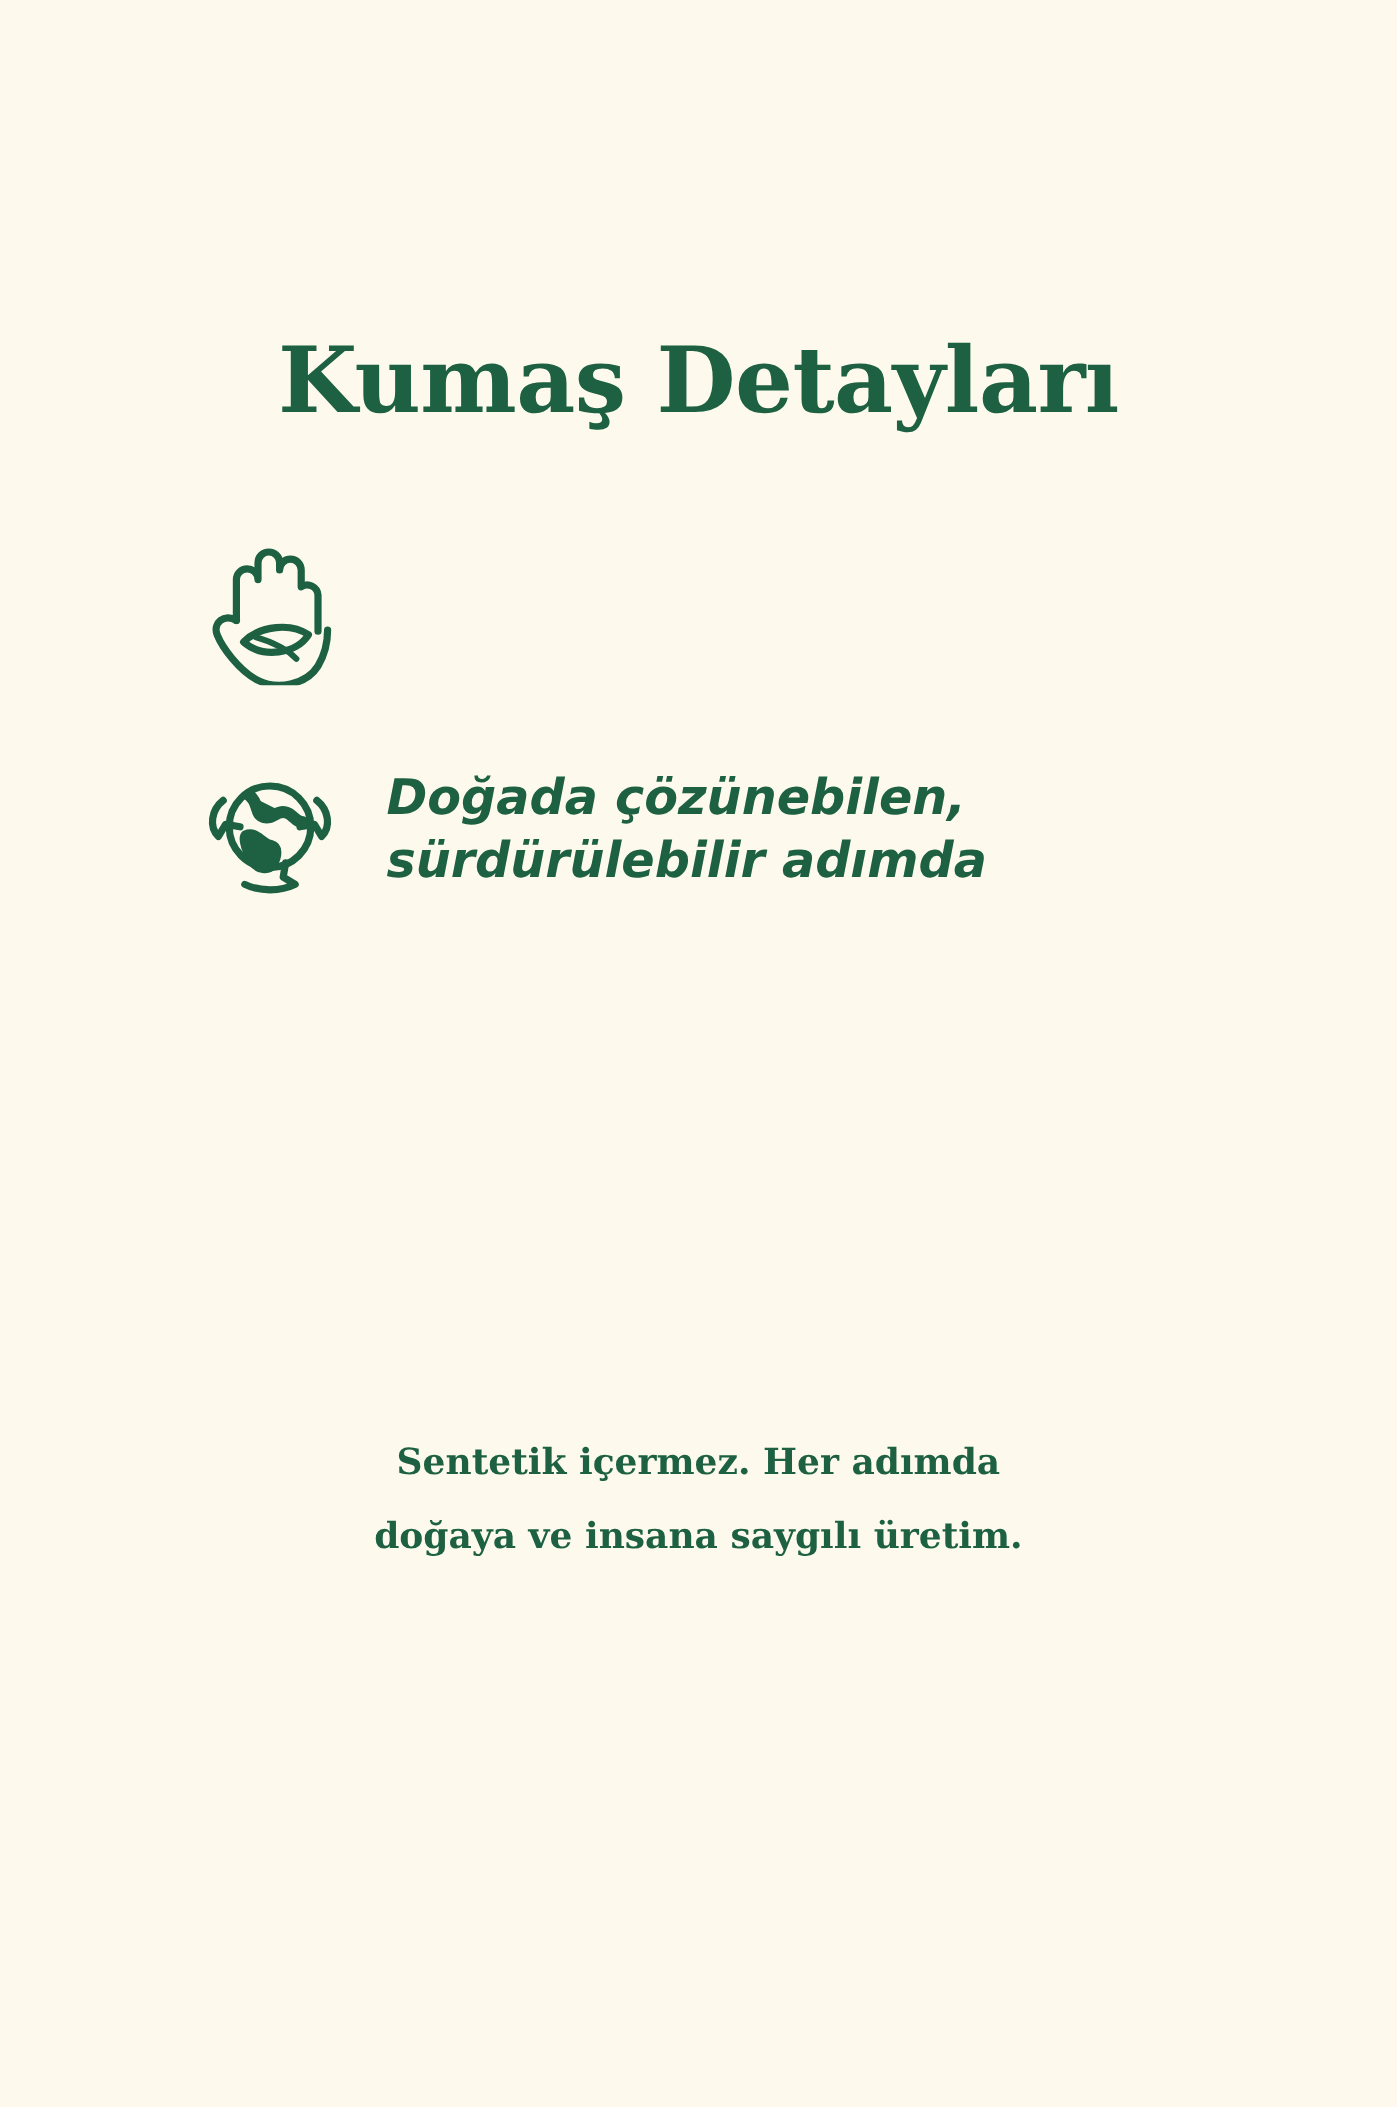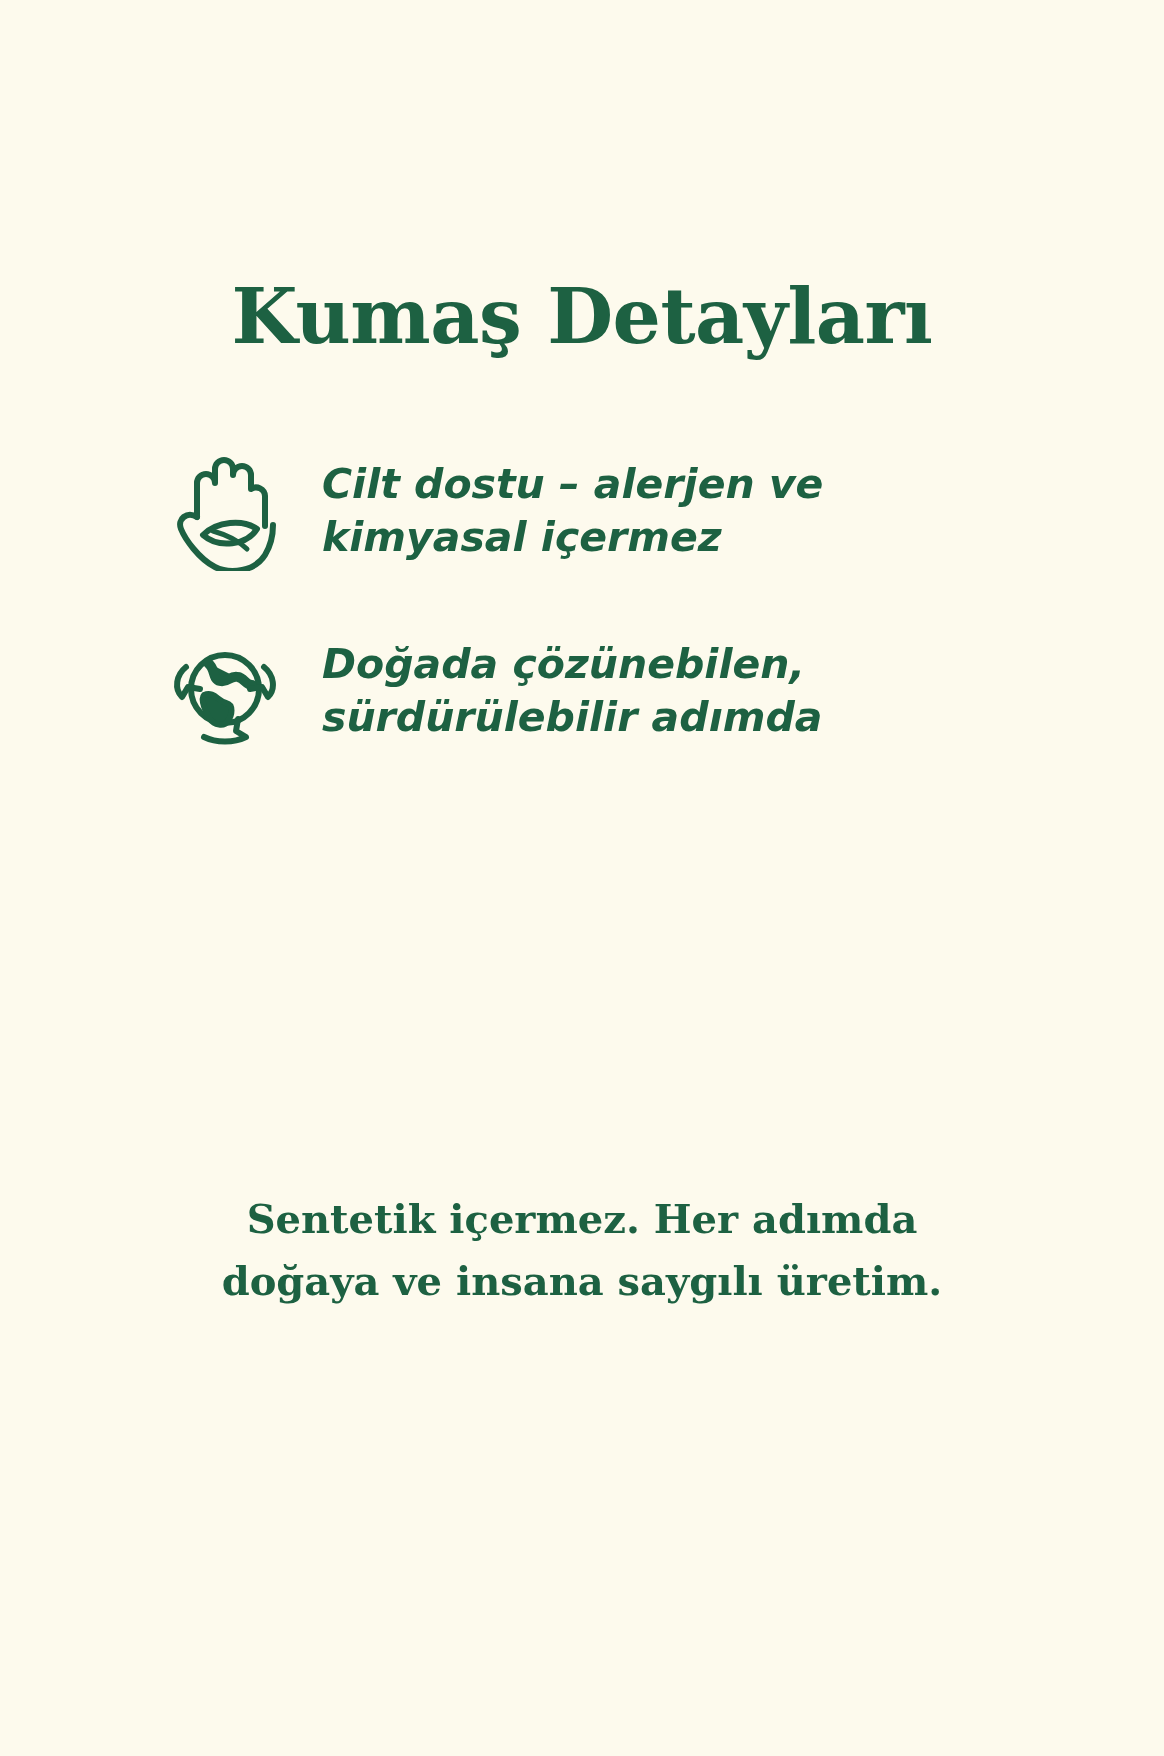--- a/index.html
+++ b/index.html
@@ -72,21 +72,21 @@
     white-space: pre-line;
   }
   .footnote {
     position: absolute;
     top: 1188px;
     left: 82px;
     width: 1000px;
     text-align: center;
     font-family: "DejaVu Serif", serif;
     font-weight: bold;
-    font-size: 40px;
+    font-size: 30px;
     line-height: 62px;
     color: #1d6142;
     white-space: pre-line;
   }
 </style>
 </head>
 <body>
 
 <div class="page">
 
@@ -98,22 +98,20 @@
 
     <div class="feature">
       <div class="feature-icon">
         <svg width="112" height="118" viewBox="0 0 112 118" fill="none" stroke="#1d6142" stroke-width="6" stroke-linecap="round" stroke-linejoin="round">
           <path d="M28 64 V30 a9 9 0 0 1 18 0 V16 a9 9 0 0 1 18 0 V22 a9 9 0 0 1 18 0 V36 a9 9 0 0 1 14 7 v30"></path>
           <path d="M28 64 c-10 -6 -20 2 -16 12 c4 10 18 30 34 38 c16 8 40 4 50 -12 c6 -10 8 -22 8 -30"></path>
           <path d="M34 82 c14 -14 40 -16 54 -6 c-10 16 -38 20 -54 6 z"></path>
           <path d="M44 78 c14 4 26 10 34 18" stroke-width="5"></path>
         </svg>
       </div>
-      <div class="feature-text">Cilt dostu – alerjen ve
-kimyasal içermez</div>
     </div>
 
     <div class="feature">
       <div class="feature-icon">
         <svg width="118" height="118" viewBox="0 0 118 118" fill="none" stroke="#1d6142" stroke-width="6" stroke-linecap="round" stroke-linejoin="round">
           <circle cx="59" cy="56" r="34"></circle>
           <path d="M42 30 c8 6 4 16 12 18 c8 2 10 -6 18 -4 c6 1 8 8 14 8" fill="#1d6142" stroke="#1d6142" stroke-width="10"></path>
           <path d="M38 62 c10 -4 14 6 22 8 c8 2 6 12 2 18 c-4 6 -14 4 -18 -2 c-4 -6 -10 -20 -6 -24 z" fill="#1d6142" stroke="#1d6142" stroke-width="6"></path>
           <path d="M20 34 c-10 8 -12 22 -4 30 l6 -10 l12 2"></path>
           <path d="M98 34 c10 8 12 22 4 30 l-6 -10 l-12 2"></path>

